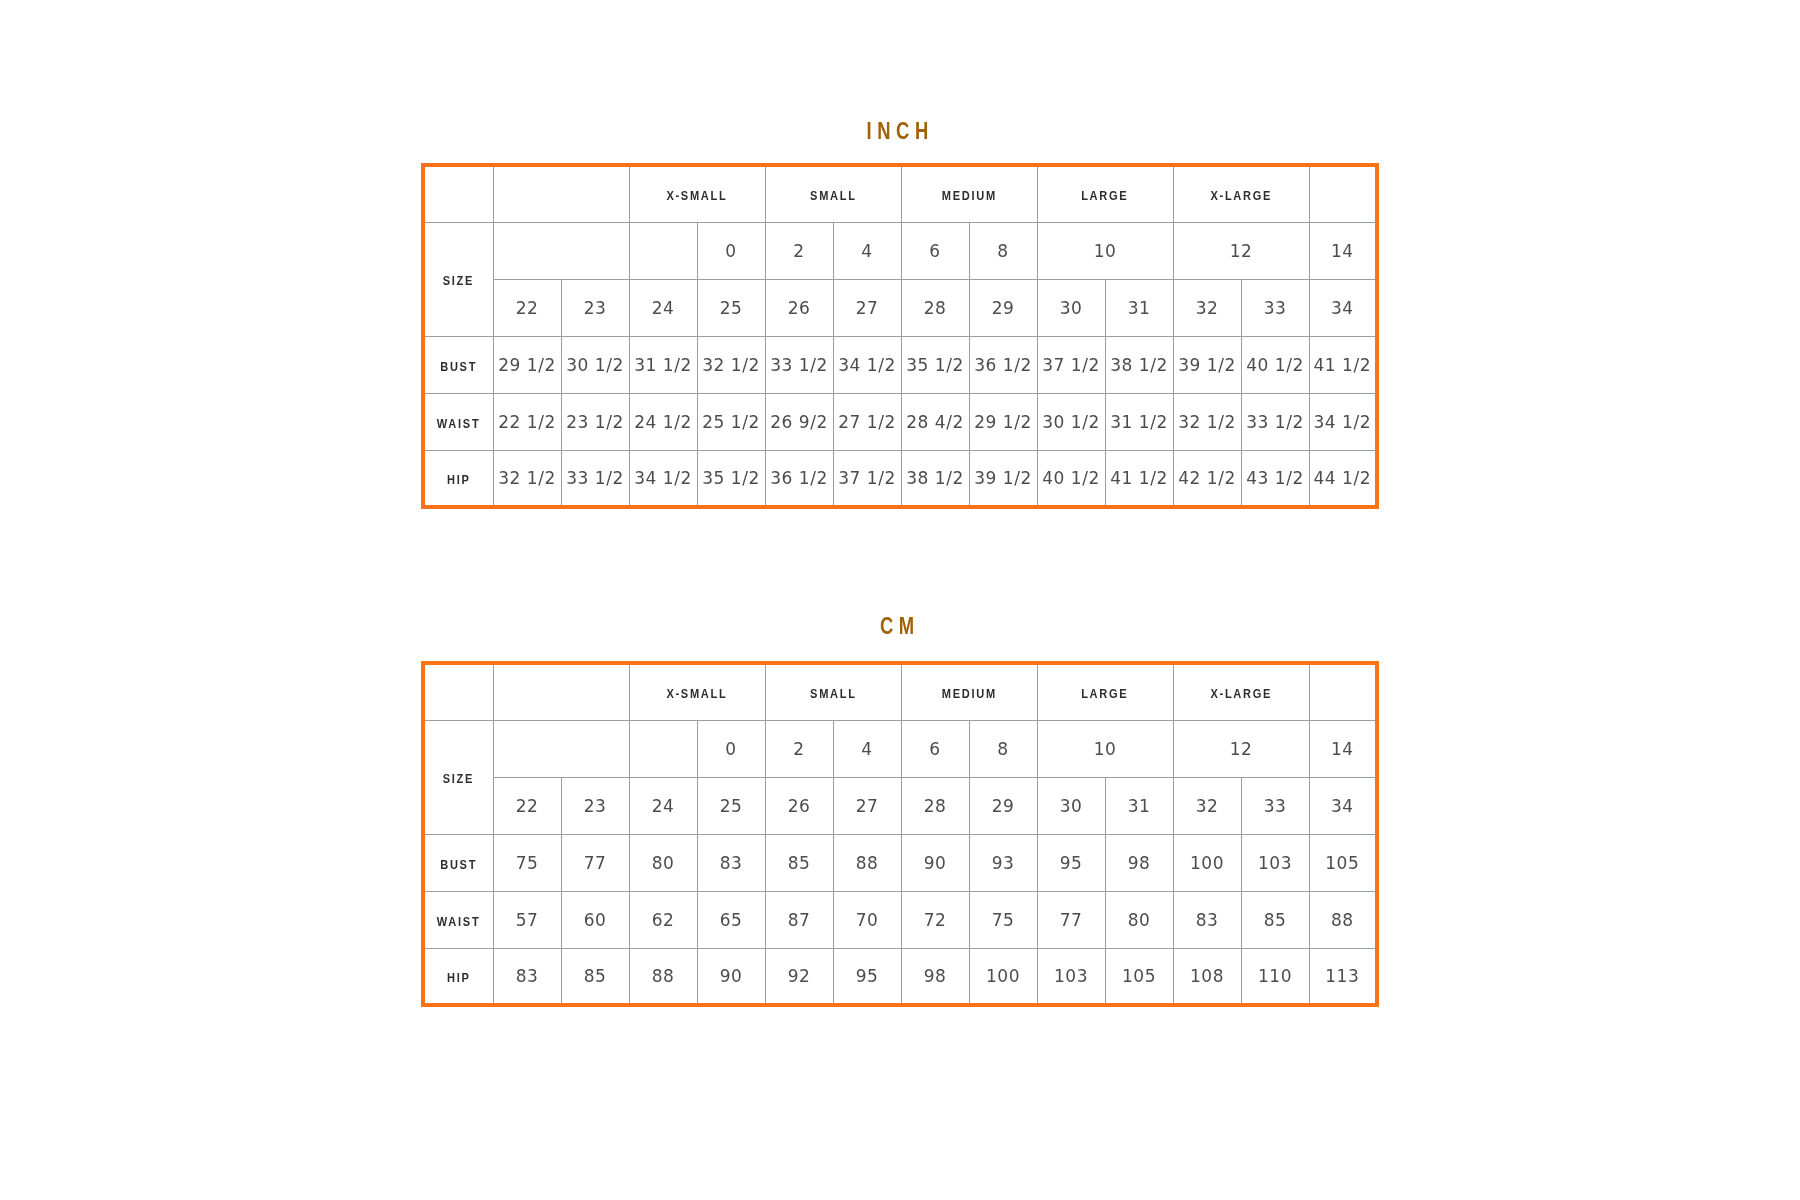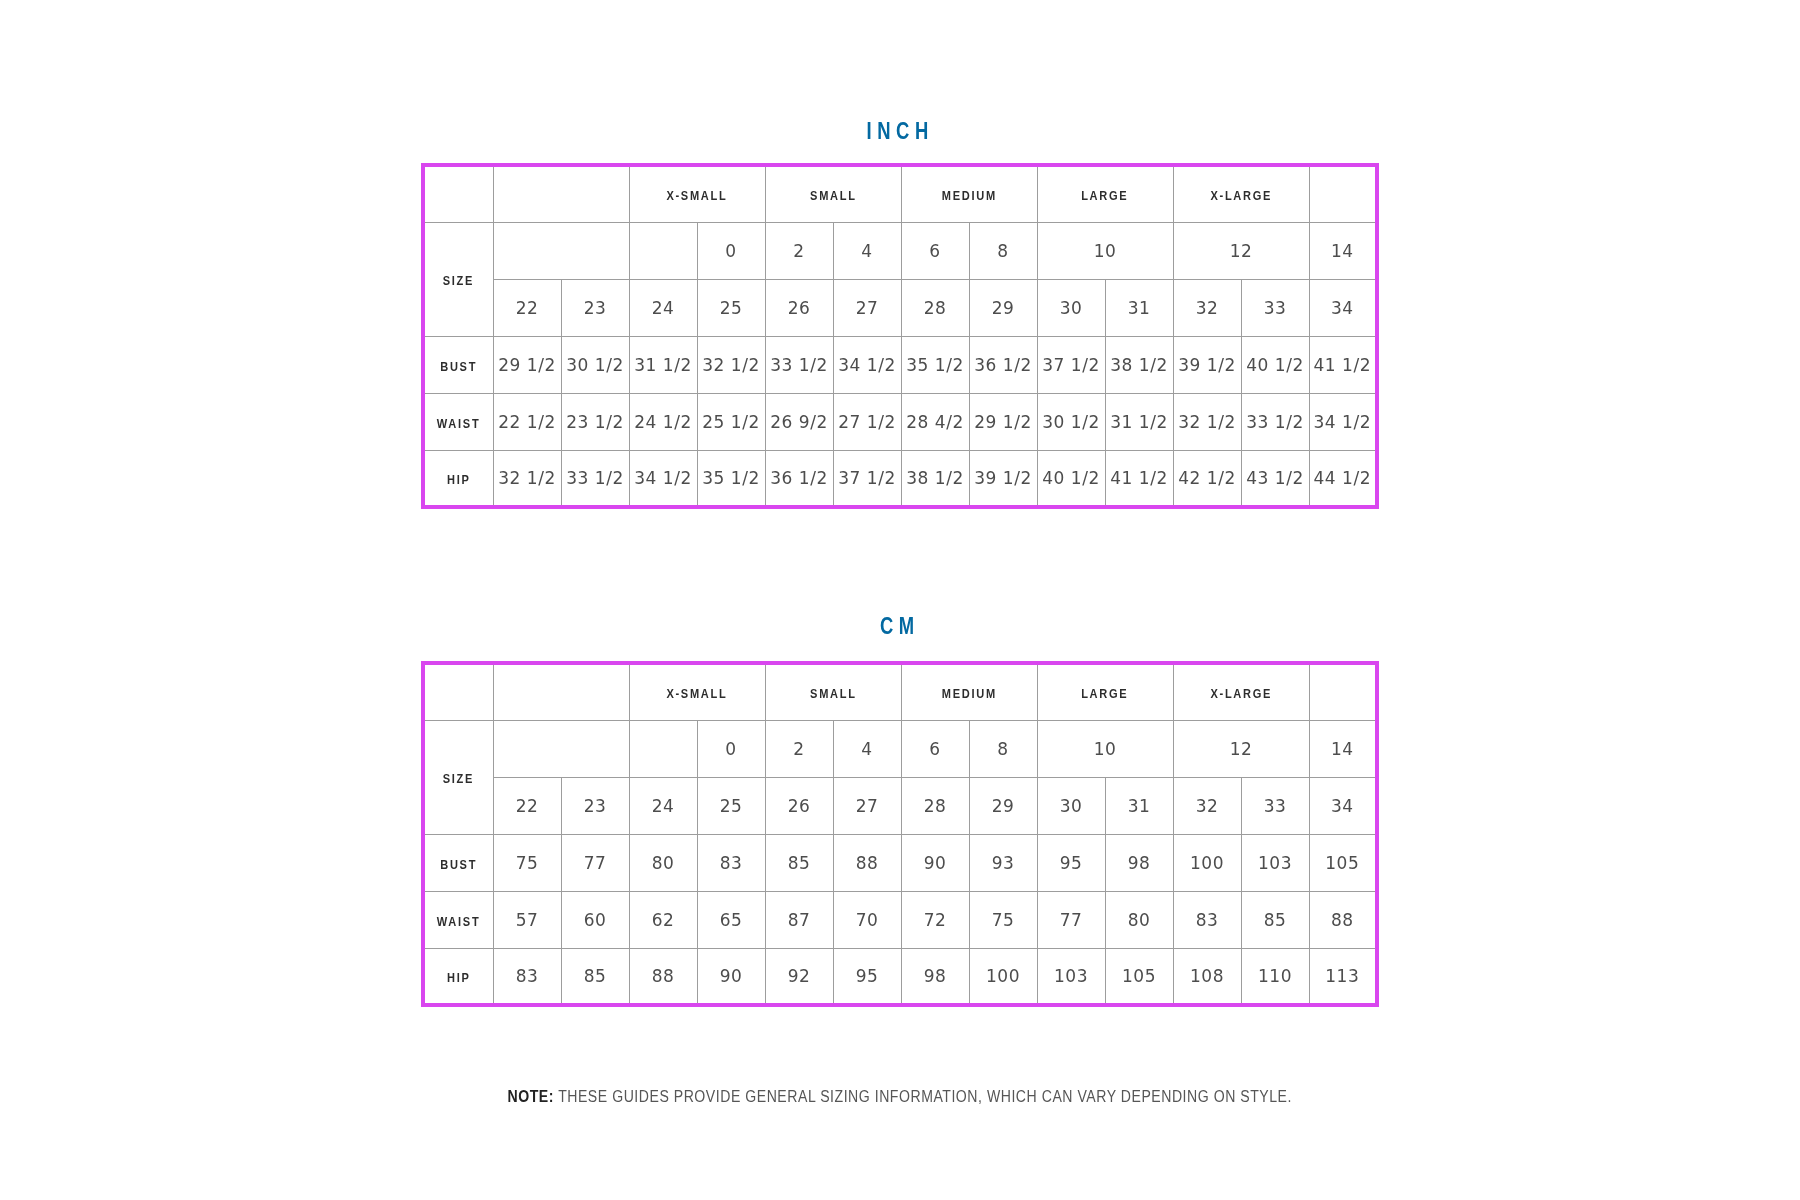--- a/index.html
+++ b/index.html
@@ -12,40 +12,40 @@
   }
   .wrap { width: 958px; margin: 0 auto; }
 
   .big-title {
     margin: 0; padding: 0;
     text-align: center;
     font-family: "Liberation Sans", sans-serif;
     font-weight: 700;
     font-size: 23px;
     line-height: 28px;
-    color: #0369a1;
+    color: #a16207;
     letter-spacing: 7px;
     white-space: nowrap;
   }
   .big-title .cond { transform: scaleX(0.8); }
   .t-inch-title { margin-top: 117px; }
   .t-cm-title  { margin-top: 103px; }
 
   .cond {
     display: inline-block;
     transform: scaleX(0.85);
     transform-origin: center center;
     white-space: nowrap;
   }
 
   table.tbl {
     border-collapse: collapse;
     table-layout: fixed;
     width: 958px;
-    border: 4px solid #d946ef;
+    border: 4px solid #f97316;
   }
   .tbl-inch { margin-top: 18px; }
   .tbl-cm   { margin-top: 21px; }
   col.c-label { width: 70px; }
   table.tbl td {
     border: 1px solid #9d9d9d;
     height: 57px;
     padding: 0;
     text-align: center;
     vertical-align: middle;
@@ -269,15 +269,14 @@
         <td>100</td>
         <td>103</td>
         <td>105</td>
         <td>108</td>
         <td>110</td>
         <td>113</td>
       </tr>
     </tbody>
   </table>
 
-  <p class="note"><span class="cond"><b>NOTE:</b> <span>THESE GUIDES PROVIDE GENERAL SIZING INFORMATION, WHICH CAN VARY DEPENDING ON STYLE.</span></span></p>
 
 </div>
 
 </body></html>

